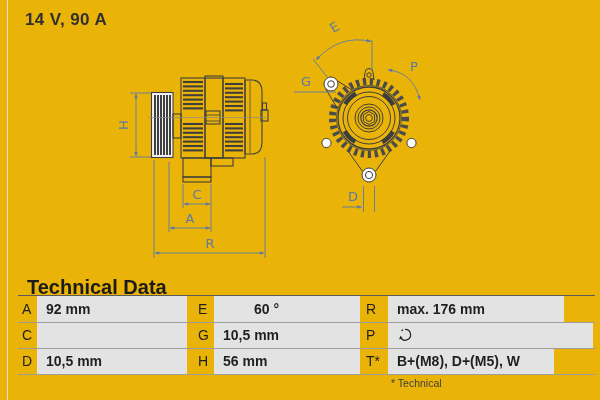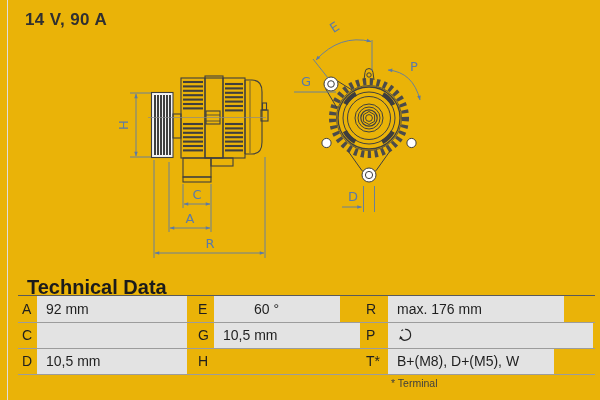--- a/index.html
+++ b/index.html
@@ -7,21 +7,21 @@
           font-family:"Liberation Sans","DejaVu Sans",sans-serif;}
   .edge-line{position:absolute;left:7px;top:0;width:1px;height:400px;background:#dedede;}
   #title{position:absolute;left:25px;top:10px;font-size:17px;font-weight:600;color:#303030;letter-spacing:.4px;}
   svg.diagram{position:absolute;left:0;top:0;}
   .dim-text{font-family:"DejaVu Sans","Liberation Sans",sans-serif;font-size:13px;fill:#5b7aa8;font-weight:400;}
   
   .t-heading{position:absolute;left:27px;top:276px;font-size:20px;font-weight:700;color:#1b1b1b;}
   .hline{position:absolute;left:18px;width:577px;height:1px;background:#9c9c9c;z-index:3;}
   .hline.dark{background:#5a5a5a;}
   .cell{position:absolute;height:26px;display:flex;align-items:center;font-size:14px;color:#1f1f1f;z-index:1;}
-  .cell.value{background:#e3e3e3;padding-left:9px;box-sizing:border-box;}
+  .cell.value{background:#e3e3e3;padding-left:9px;box-sizing:border-box;font-weight:bold;}
   .footnote{position:absolute;left:391px;top:377px;font-size:10.5px;color:#3e3e3e;}
 </style>
 </head>
 <body>
 
 <div id="screen">
   <div class="edge-line"></div>
 
   <div id="title">14 V, 90 A</div>
 
@@ -205,37 +205,38 @@
 
   <div class="t-heading">Technical Data</div>
   <div class="hline dark" style="top:295px;"></div>
   <div class="hline" style="top:322px;"></div>
   <div class="hline" style="top:348px;"></div>
   <div class="hline" style="top:374px;"></div>
 
   <div class="cell" style="left:22px;top:296px;">A</div>
   <div class="cell value" style="left:37px;top:296px;width:150px;">92 mm</div>
   <div class="cell" style="left:198px;top:296px;">E</div>
-  <div class="cell value" style="left:214px;top:296px;width:126px;padding-left:40px;">60 °</div>
+  <div class="cell value" style="left:214px;top:296px;width:146px;padding-left:40px;">60 °</div>
   <div class="cell" style="left:366px;top:296px;">R</div>
   <div class="cell value" style="left:388px;top:296px;width:176px;">max. 176 mm</div>
 
   <div class="cell" style="left:22px;top:322px;">C</div>
   <div class="cell value" style="left:37px;top:322px;width:150px;"></div>
   <div class="cell" style="left:198px;top:322px;">G</div>
   <div class="cell value" style="left:214px;top:322px;width:146px;">10,5 mm</div>
   <div class="cell" style="left:366px;top:322px;">P</div>
   <div class="cell value" style="left:388px;top:322px;width:205px;">
     <svg width="16" height="16" viewBox="0 0 16 16">
       <path d="M4.4 3.8 A5.4 5.4 0 0 1 8.2 2.4" fill="none" stroke="#252525" stroke-width="1.2" stroke-dasharray="2 1.8"></path>
       <path d="M8.2 2.4 A5.4 5.4 0 1 1 3.4 10.3" fill="none" stroke="#252525" stroke-width="1.2"></path>
       <polygon points="2.2,12.6 5.8,11.3 3.3,8.7" fill="#252525"></polygon>
     </svg>
   </div>
 
   <div class="cell" style="left:22px;top:348px;">D</div>
   <div class="cell value" style="left:37px;top:348px;width:150px;">10,5 mm</div>
   <div class="cell" style="left:198px;top:348px;">H</div>
+  <div class="cell value" style="left:214px;top:348px;width:146px;">56 mm</div>
   <div class="cell" style="left:366px;top:348px;">T*</div>
   <div class="cell value" style="left:388px;top:348px;width:166px;">B+(M8), D+(M5), W</div>
 
-  <div class="footnote">* Terminal</div>
+  <div class="footnote">* Technical</div>
 </div>
 
 </body></html>

